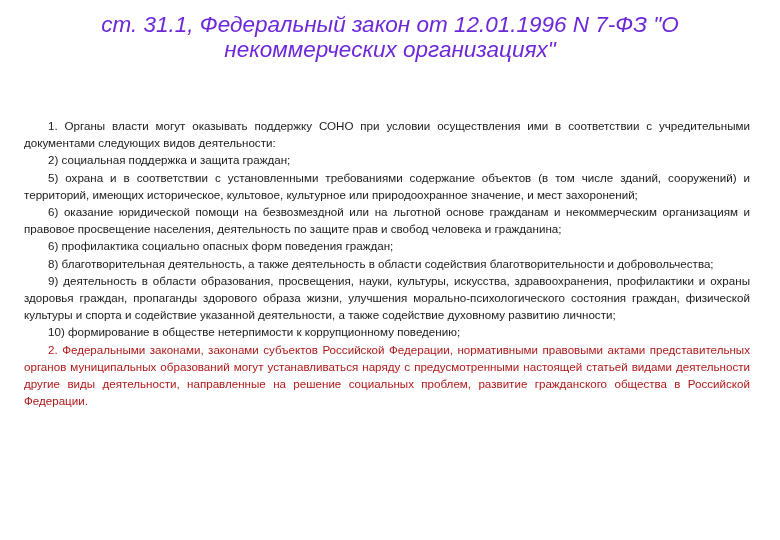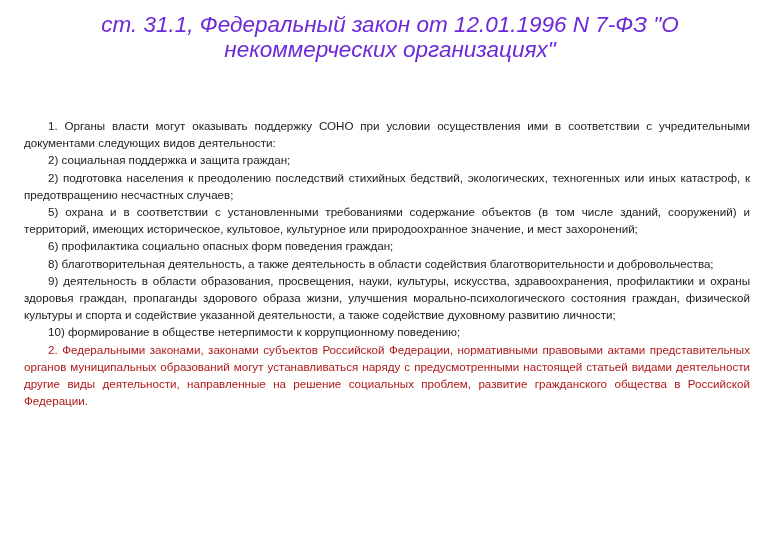--- a/index.html
+++ b/index.html
@@ -18,20 +18,20 @@
   .body p.red { color:#b01818; }
 </style>
 </head>
 <body>
 
 <div class="title">ст. 31.1, Федеральный закон от 12.01.1996 N 7-ФЗ "О некоммерческих организациях"</div>
 
 <div class="body">
   <p>1. Органы власти могут оказывать поддержку СОНО при условии осуществления ими в соответствии с учредительными документами следующих видов деятельности:</p>
   <p>2) социальная поддержка и защита граждан;</p>
-  <p>2) подготовка населения к преодолению последствий стихийных бедствий, экологических, техногенных или иных катастроф, к предотвращению несчастных случаев;</p>
   <p>5) охрана и в соответствии с установленными требованиями содержание объектов (в том числе зданий, сооружений) и территорий, имеющих историческое, культовое, культурное или природоохранное значение, и мест захоронений;</p>
+  <p>6) оказание юридической помощи на безвозмездной или на льготной основе гражданам и некоммерческим организациям и правовое просвещение населения, деятельность по защите прав и свобод человека и гражданина;</p>
   <p>6) профилактика социально опасных форм поведения граждан;</p>
   <p>8) благотворительная деятельность, а также деятельность в области содействия благотворительности и добровольчества;</p>
   <p>9) деятельность в области образования, просвещения, науки, культуры, искусства, здравоохранения, профилактики и охраны здоровья граждан, пропаганды здорового образа жизни, улучшения морально-психологического состояния граждан, физической культуры и спорта и содействие указанной деятельности, а также содействие духовному развитию личности;</p>
   <p>10) формирование в обществе нетерпимости к коррупционному поведению;</p>
   <p class="red">2. Федеральными законами, законами субъектов Российской Федерации, нормативными правовыми актами представительных органов муниципальных образований могут устанавливаться наряду с предусмотренными настоящей статьей видами деятельности другие виды деятельности, направленные на решение социальных проблем, развитие гражданского общества в Российской Федерации.</p>
 </div>
 
 </body></html>

